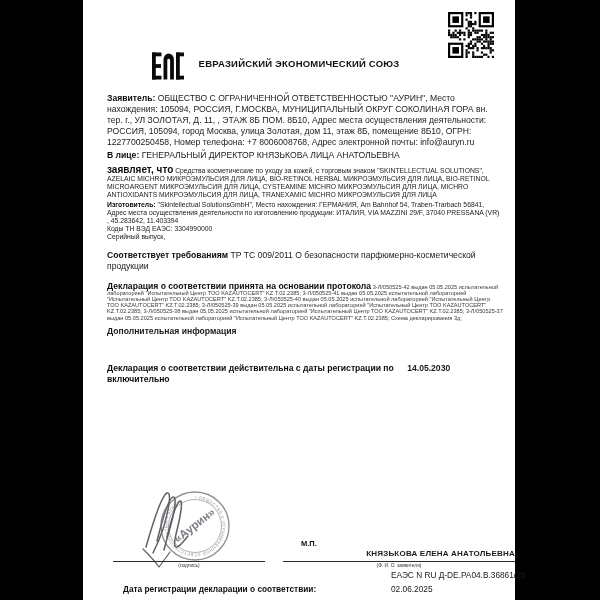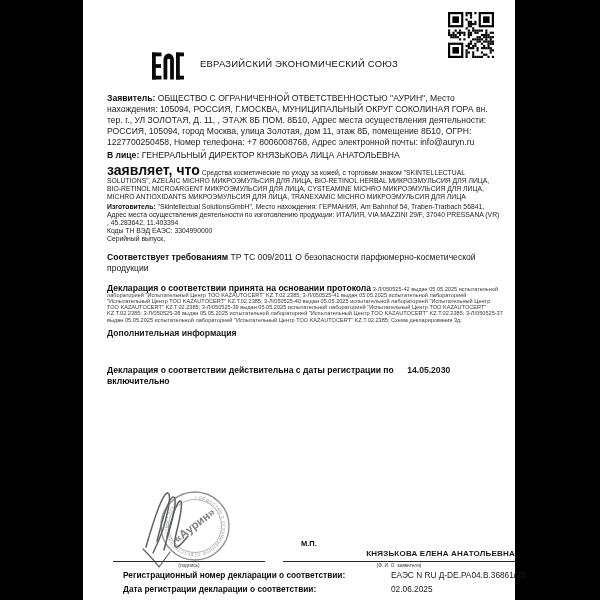--- a/index.html
+++ b/index.html
@@ -1,29 +1,29 @@
 <!DOCTYPE html>
 <html><head>
 <meta charset="utf-8">
 <style>
   html,body{margin:0;padding:0;}
   body{width:600px;height:600px;background:#000;position:relative;overflow:hidden;
        font-family:"Liberation Sans","DejaVu Sans",sans-serif;-webkit-font-smoothing:antialiased;}
   .page{position:absolute;left:83px;top:0;width:432px;height:600px;background:#ffffff;color:#1b1b1b;}
   .eac-logo{position:absolute;left:69px;top:52px;width:32px;height:28px;}
   .qr{position:absolute;left:365px;top:12px;width:46px;height:46px;}
-  .hdr{position:absolute;left:0;width:100%;text-align:center;font-weight:normal;color:#111;}
+  .hdr{position:absolute;left:0;width:100%;text-align:center;font-weight:bold;color:#111;}
   .hdr1{top:58px;font-size:9.5px;letter-spacing:.2px;}
   .hdr2{top:74px;font-size:9.5px;letter-spacing:.2px;}
   .bodytext{position:absolute;left:24px;right:12px;top:93px;font-size:8.6px;line-height:11px;color:#1b1b1b;}
   .lbl{font-weight:bold;color:#0d0d0d;}
   .p-applicant{margin:0;}
   .p-person{margin:2px 0 0 0;}
   .p-declares{margin:5px 0 0 0;font-size:6.8px;line-height:8px;}
-  .p-declares .lbl{font-size:14px;}
+  .p-declares .lbl{font-size:10px;}
   .p-manufacturer{margin:2px 0 0 0;font-size:6.8px;line-height:8px;}
   .p-small{margin:0;font-size:6.8px;line-height:7.8px;}
   .p-conformity{margin:9px 0 0 0;}
   .p-protocol{margin:11px 0 0 0;font-size:5.6px;line-height:6.2px;color:#3a3a3a;}
   .p-protocol .lbl{font-size:8.6px;color:#0d0d0d;}
   .p-addinfo{margin:5px 0 0 0;font-weight:bold;}
   .p-validity{margin:26px 0 0 0;}
   .p-validity .val{font-weight:bold;margin-left:11px;}
   .blockword{display:block;}
   .stamp{position:absolute;left:55px;top:483px;width:150px;height:92px;}
@@ -226,18 +226,17 @@
     </g>
   </svg>
 
   <div class="mp">М.П.</div>
   <div class="sigline"></div>
   <div class="sigcap">(подпись)</div>
   <div class="fioname">КНЯЗЬКОВА ЕЛЕНА АНАТОЛЬЕВНА</div>
   <div class="fioline"></div>
   <div class="fiocap">(Ф. И. О. заявителя)</div>
 
-  <div class="regrow-label row1">Регистрационный номер декларации о соответствии:</div>
   <div class="regrow-value row1">ЕАЭС N RU Д-DE.PA04.B.36861/25</div>
   <div class="regrow-label row2">Дата регистрации декларации о соответствии:</div>
   <div class="regrow-value row2">02.06.2025</div>
 
 </div>
 
 </body></html>

